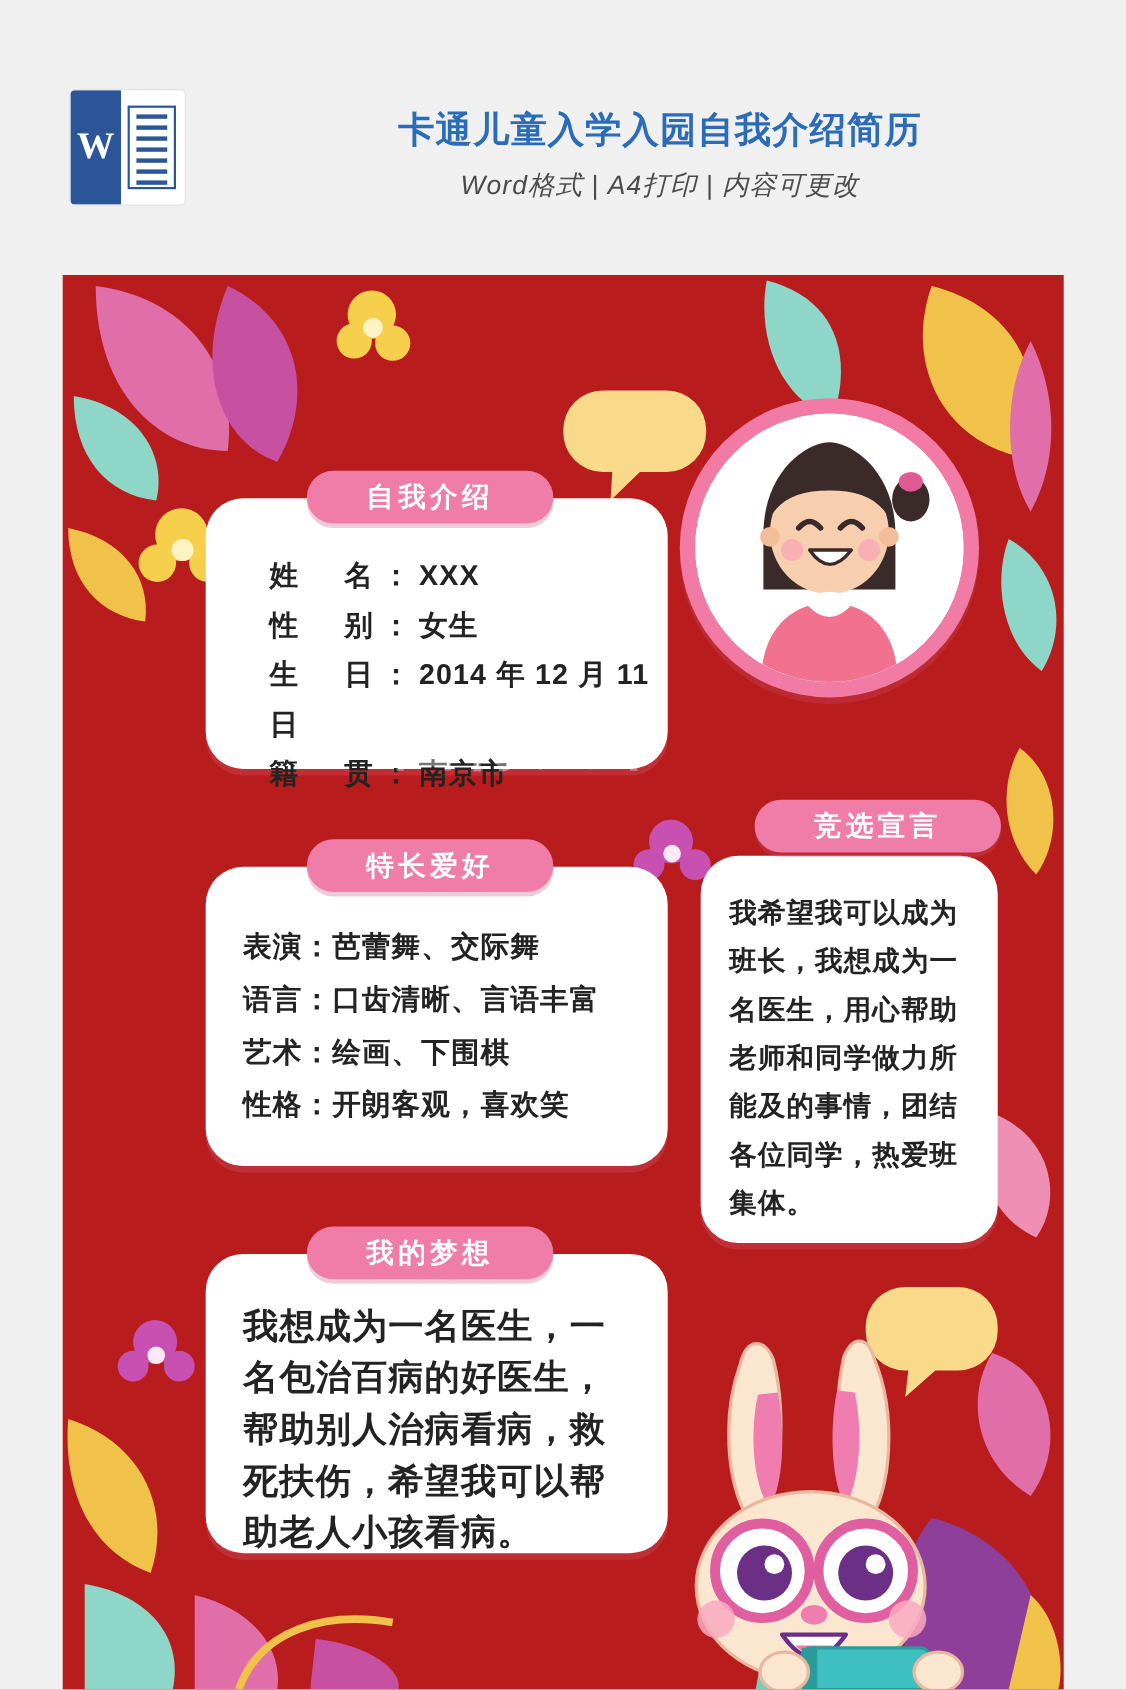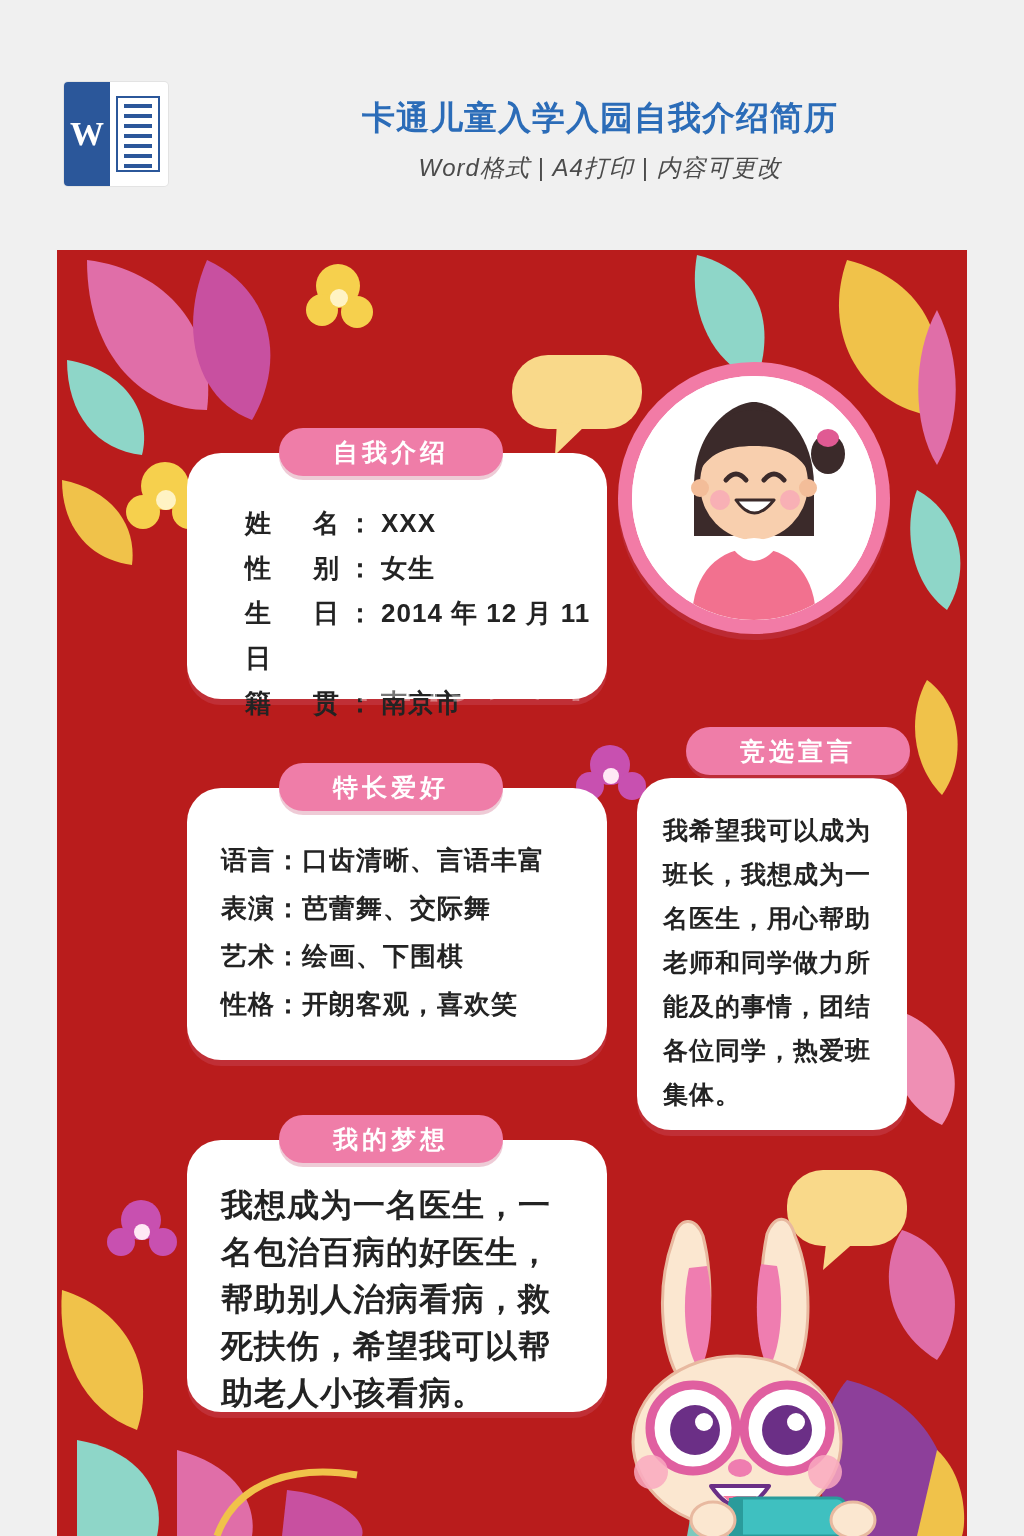--- a/index.html
+++ b/index.html
@@ -345,22 +345,22 @@
         <path d="M60 244 C60 196 88 172 122 172 C156 172 184 196 184 244 Z" fill="#f2718f"></path>
 
         <path d="M100 172 q22 26 44 0 q-8 -10 -22 -10 q-14 0 -22 10 z" fill="#ffffff"></path>
       </svg>
     </div>
   </div>
 
   <div class="pill" id="pill-hobby">特长爱好</div>
   <div class="card" id="card-hobby">
     <div class="hobby-list">
+      <div>表演：芭蕾舞、交际舞</div>
       <div>语言：口齿清晰、言语丰富</div>
-      <div>表演：芭蕾舞、交际舞</div>
       <div>艺术：绘画、下围棋</div>
       <div>性格：开朗客观，喜欢笑</div>
     </div>
   </div>
 
   <div class="pill" id="pill-decl">竞选宣言</div>
   <div class="card" id="card-decl">
     <div class="decl-text">我希望我可以成为班长，我想成为一名医生，用心帮助老师和同学做力所能及的事情，团结各位同学，热爱班集体。</div>
   </div>
 

